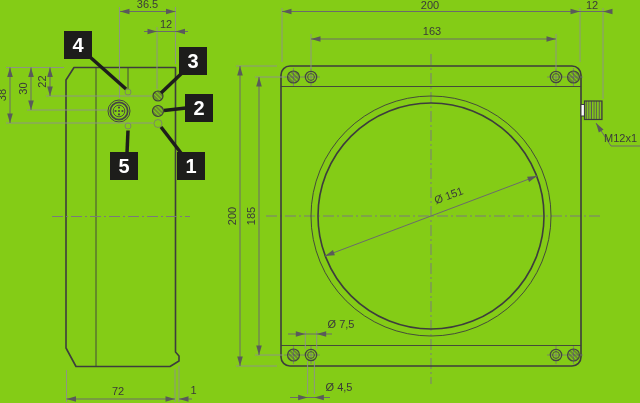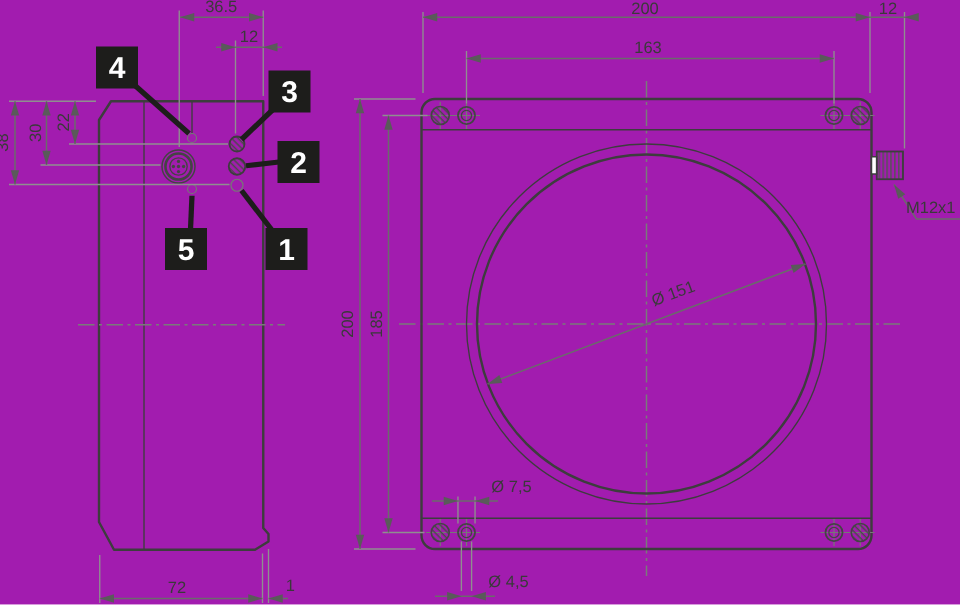--- a/index.html
+++ b/index.html
@@ -1,16 +1,16 @@
 <!DOCTYPE html>
 <html><head>
 <meta charset="utf-8">
 <style>
   html,body{margin:0;padding:0;background:#fff;}
-  .stage{width:640px;height:403px;position:relative;background:#a21caf;overflow:hidden;}
+  .stage{width:640px;height:403px;position:relative;background:#84cc16;overflow:hidden;}
   svg{display:block;}
   svg text{font-family:"Liberation Sans","DejaVu Sans",sans-serif;fill:#3a3a3a;font-size:11px;}
   svg text.rot{font-size:11px;}
   svg text.callout{fill:#fff;font-size:20px;font-weight:bold;}
   .outline{stroke:#3d3d3d;stroke-width:1.6;fill:none;stroke-linejoin:round;}
   .thin{stroke:#3d3d3d;stroke-width:0.9;fill:none;}
   .dim{stroke:#6b6b6b;stroke-width:1;fill:none;}
   .ext{stroke:#8f8f8f;stroke-width:0.9;fill:none;}
   .center{stroke:#7a7a7a;stroke-width:1;fill:none;stroke-dasharray:11 3 2 3;}
   .leader{stroke:#1d1d1b;stroke-width:3.5;fill:none;}

